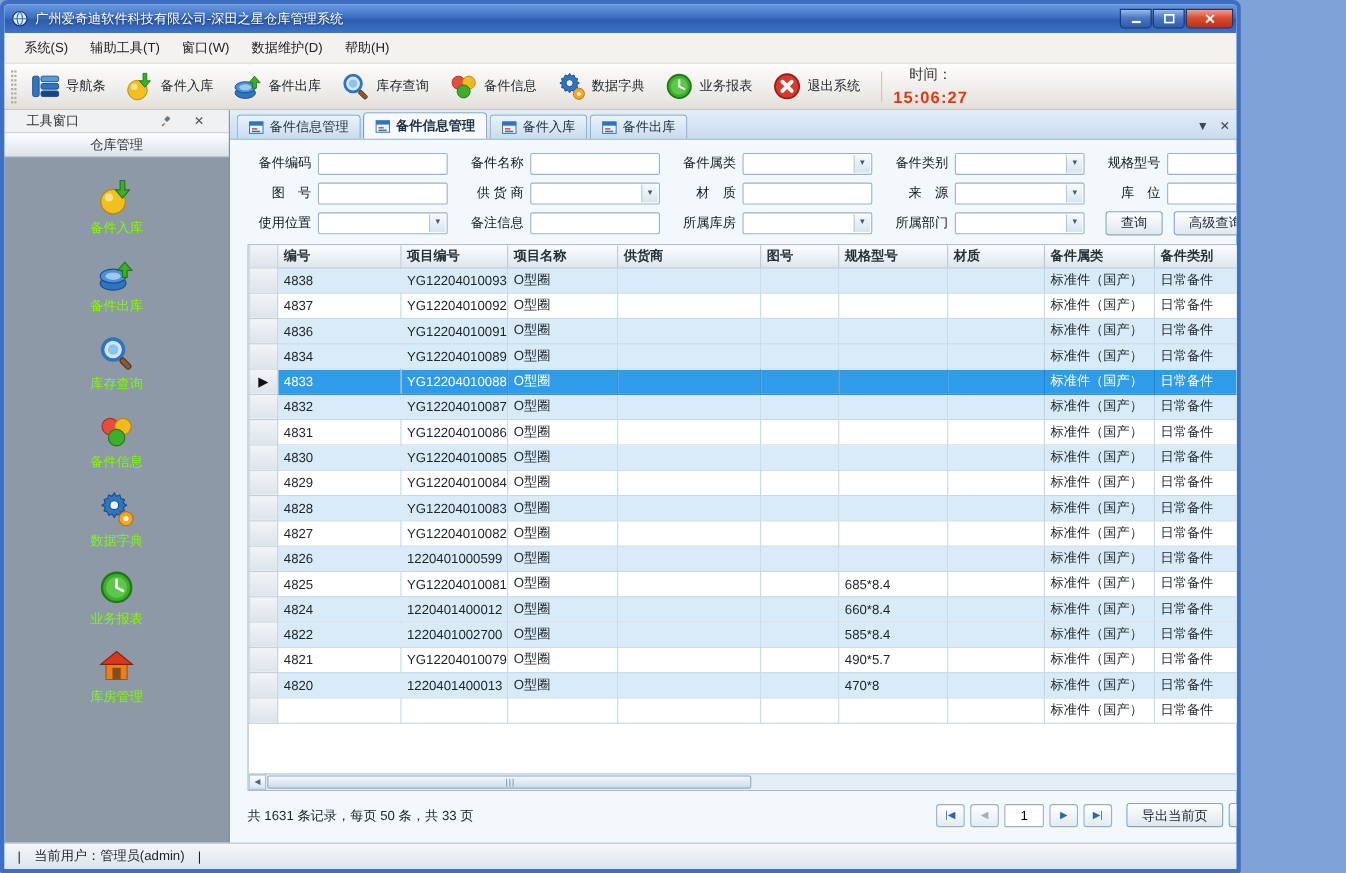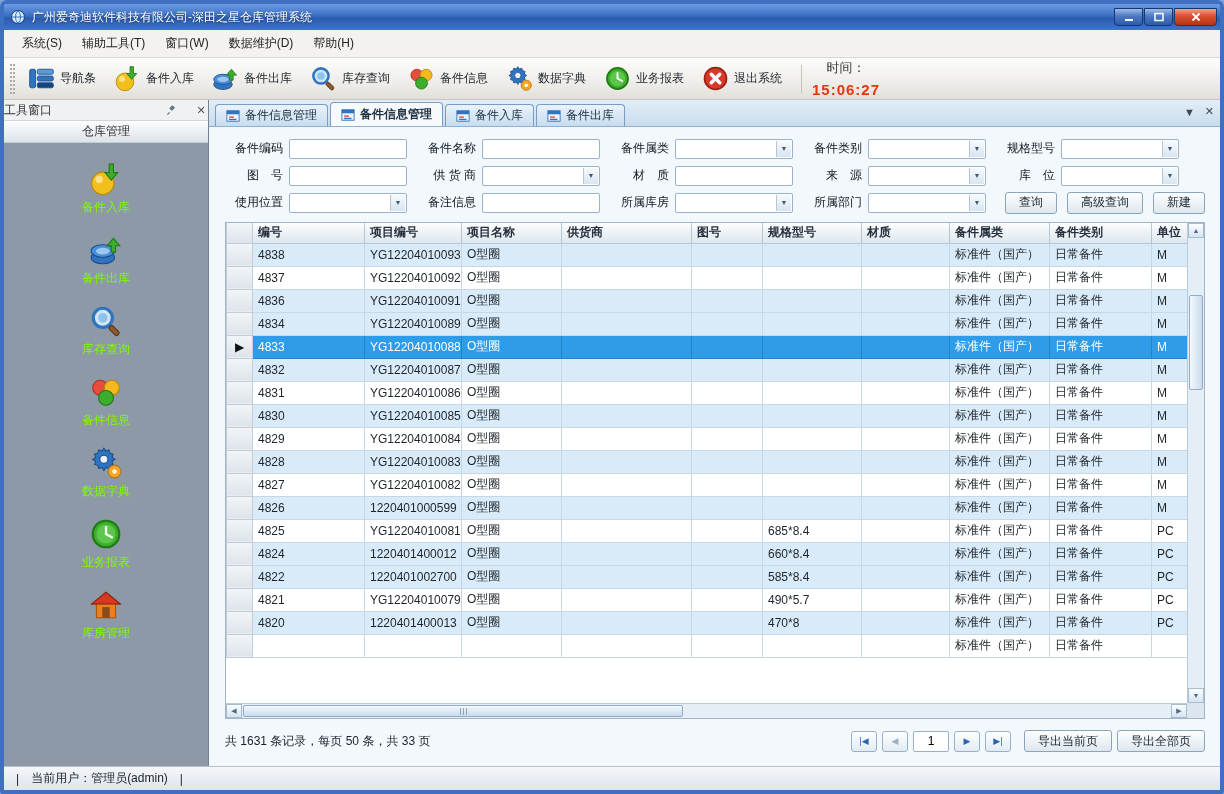--- a/index.html
+++ b/index.html
@@ -1,18 +1,18 @@
 <!DOCTYPE html>
 <html><head>
 <meta charset="utf-8">
 <style>
 *{box-sizing:border-box;margin:0;padding:0;}
 html,body{width:1224px;height:794px;overflow:hidden;}
 body{font-family:"Liberation Sans","DejaVu Sans",sans-serif;font-size:12px;color:#1d242b;background:#7fa3d8;}
-.window{width:1224px;height:794px;display:flex;flex-direction:column;border:4px solid #3f6fc0;border-radius:7px 7px 3px 3px;background:#f0f5fa;overflow:hidden;box-shadow:inset 0 0 0 1px #7fa3d8;}
+.window{width:1128px;height:794px;display:flex;flex-direction:column;border:4px solid #3f6fc0;border-radius:7px 7px 3px 3px;background:#f0f5fa;overflow:hidden;box-shadow:inset 0 0 0 1px #7fa3d8;}
 
 .titlebar{flex:0 0 26px;display:flex;align-items:center;background:linear-gradient(#6b9be2 0%,#3b6fc4 45%,#2c5cae 55%,#3f74c9 100%);color:#fff;padding:0 3px 0 6px;}
 .app-icon{width:16px;height:16px;margin-right:6px;flex:0 0 16px;}
 .app-icon svg{width:16px;height:16px;}
 .title-text{flex:1;text-shadow:0 1px 2px rgba(0,0,0,.45);white-space:nowrap;overflow:hidden;}
 .win-btns{display:flex;gap:1px;}
 .win-btn{width:29px;height:18px;border:1px solid #16386e;border-radius:0 0 4px 4px;background:linear-gradient(#9dbbe8,#4a78c2 45%,#2f5ba6);display:flex;align-items:center;justify-content:center;cursor:default;}
 .win-btn.close{width:43px;background:linear-gradient(#f2a08c,#d8502e 45%,#b83214);}
 .win-btn svg{width:12px;height:10px;}
 
@@ -24,32 +24,32 @@
 .toolbar-buttons{display:flex;align-items:center;}
 .tool-btn{display:flex;align-items:center;gap:5px;padding:4px 9px;border-radius:3px;}
 .tool-icon{width:27px;height:27px;display:inline-flex;}
 .tool-icon svg{width:27px;height:27px;}
 .vsep{width:1px;height:28px;background:#c6c3bd;margin:0 10px;}
 .time{display:flex;align-items:center;gap:4px;font-size:13px;color:#333;flex-direction:column;}
 .time-value{color:#e8350e;font-weight:bold;font-size:15px;letter-spacing:1px;}
 
 .main{flex:1;display:flex;min-height:0;}
 .sidebar{flex:0 0 205px;background:#8d99a6;border-right:1px solid #76828f;display:flex;flex-direction:column;}
-.sidebar-titlebar{flex:0 0 21px;background:#eff1f2;border-bottom:1px solid #cfd4d8;display:flex;align-items:center;padding:0 0;color:#333;gap:16px;}
+.sidebar-titlebar{flex:0 0 21px;background:#eff1f2;border-bottom:1px solid #cfd4d8;display:flex;align-items:center;padding:0 20px;color:#333;gap:16px;}
 .sidebar-title{flex:1;}
 .sb-ico{width:14px;height:14px;display:inline-flex;align-items:center;justify-content:center;color:#555;font-size:11px;}
 .sidebar-group{flex:0 0 22px;background:linear-gradient(#fcfdfe,#dde3ea);border-bottom:1px solid #c2cad2;display:flex;align-items:center;justify-content:center;color:#333;}
 .sidebar-items{flex:1;display:flex;flex-direction:column;align-items:center;padding-top:14px;overflow:hidden;}
 .side-item{display:flex;flex-direction:column;align-items:center;width:150px;padding:5px 0;margin-bottom:7px;border-radius:4px;}
 .s-icon{width:34px;height:34px;display:inline-flex;}
 .s-icon svg{width:34px;height:34px;}
 .s-label{color:#7ffc00;margin-top:3px;}
 
 .content{flex:1;display:flex;flex-direction:column;min-width:0;background:#f3f8fc;}
-.tabstrip{flex:0 0 25px;background:linear-gradient(#e3eef8,#c8dcee);border-bottom:1px solid #90b0cc;display:flex;padding:2px 6px 0 6px;}
+.tabstrip{flex:0 0 25px;background:linear-gradient(#e3eef8,#c8dcee);border-bottom:1px solid #90b0cc;display:flex;align-items:flex-end;padding:2px 6px 0 6px;}
 .tabs{display:flex;align-items:flex-end;}
 .tab{display:flex;align-items:center;gap:5px;padding:0 10px;height:22px;border:1px solid #7a9cc0;border-bottom:none;border-radius:4px 4px 0 0;background:linear-gradient(#eaf3fb,#c7dcef);margin-right:2px;color:#234;}
 .tab.active{background:#f6fafd;font-weight:bold;height:24px;}
 .tab-icon{width:14px;height:14px;display:inline-flex;}
 .tab-icon svg{width:14px;height:14px;}
 .tabstrip-controls{margin-left:auto;display:flex;gap:10px;align-items:center;color:#445;padding-bottom:5px;font-size:11px;}
 
 .workspace{flex:1;padding:8px 10px 0 16px;display:flex;flex-direction:column;min-height:0;}
 .filter{width:980px;margin-bottom:6px;}
 .filter-row{display:flex;align-items:center;height:27px;}

